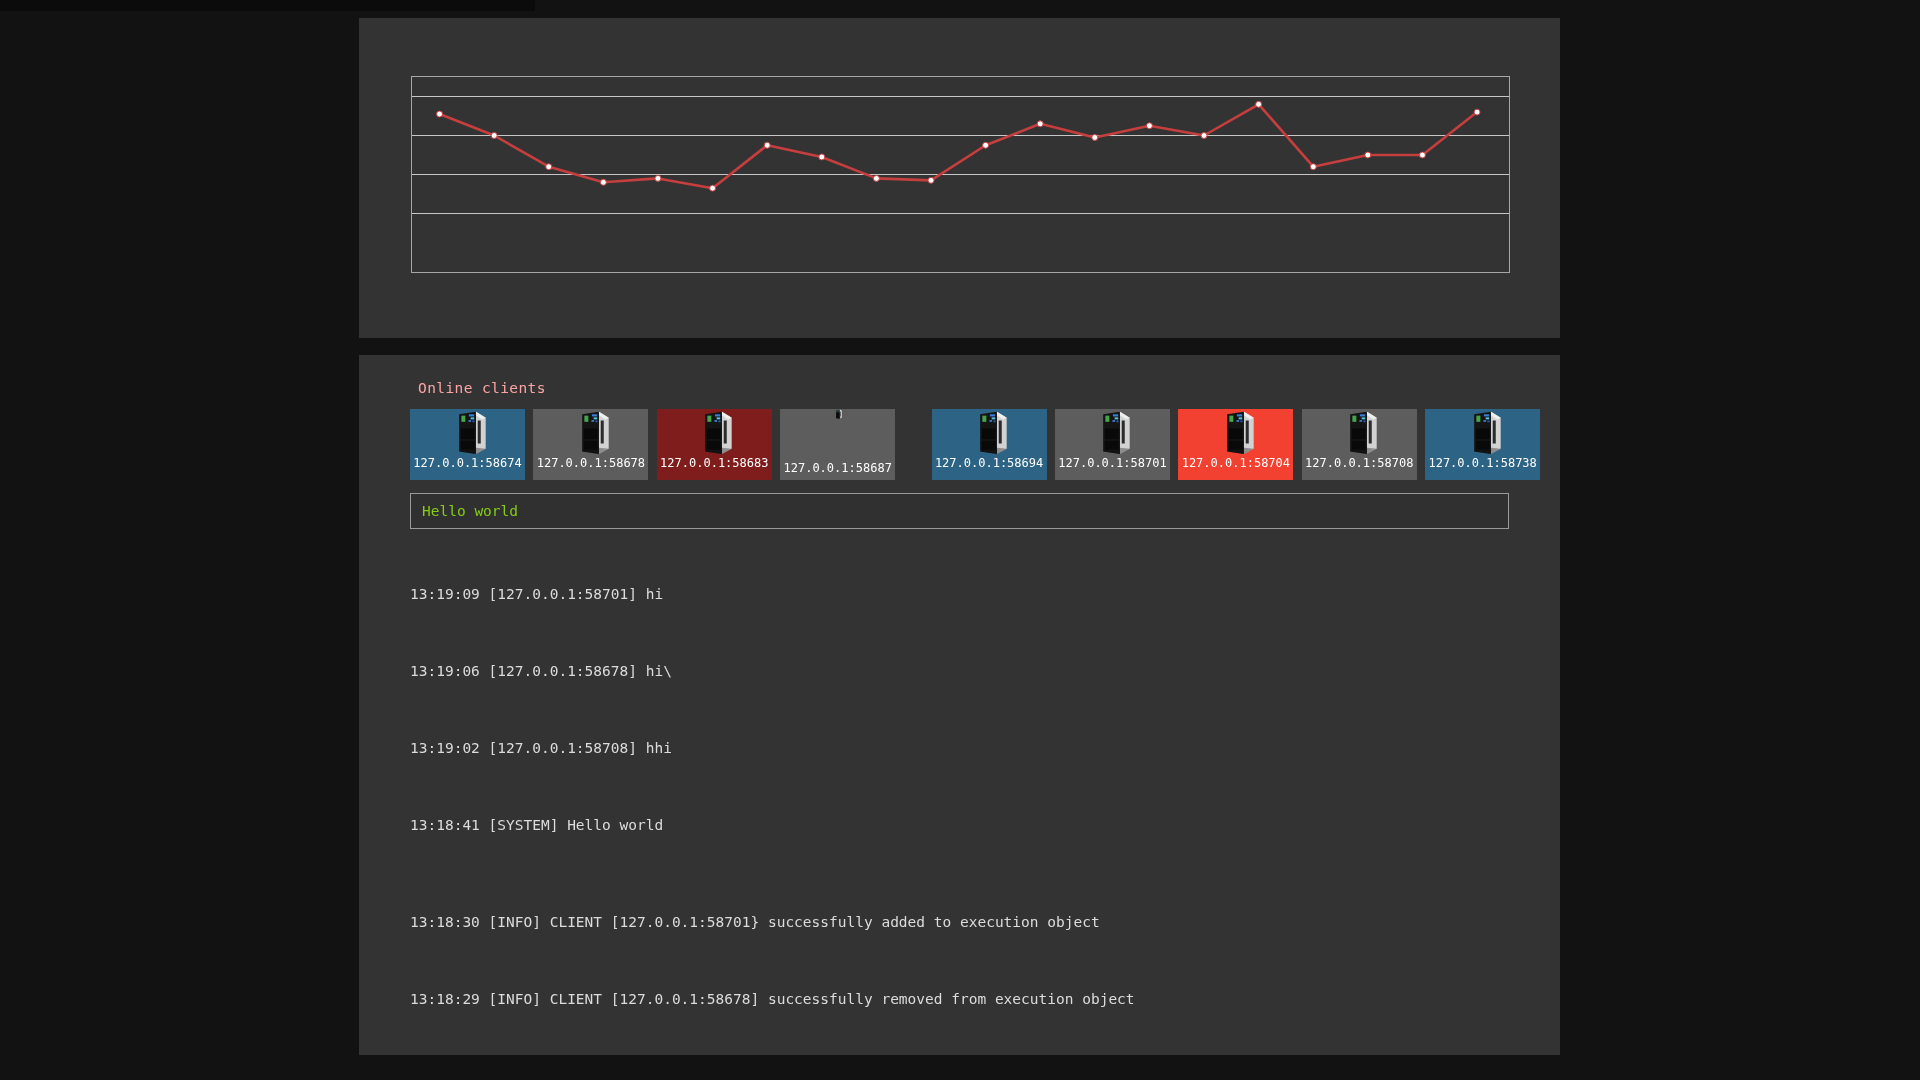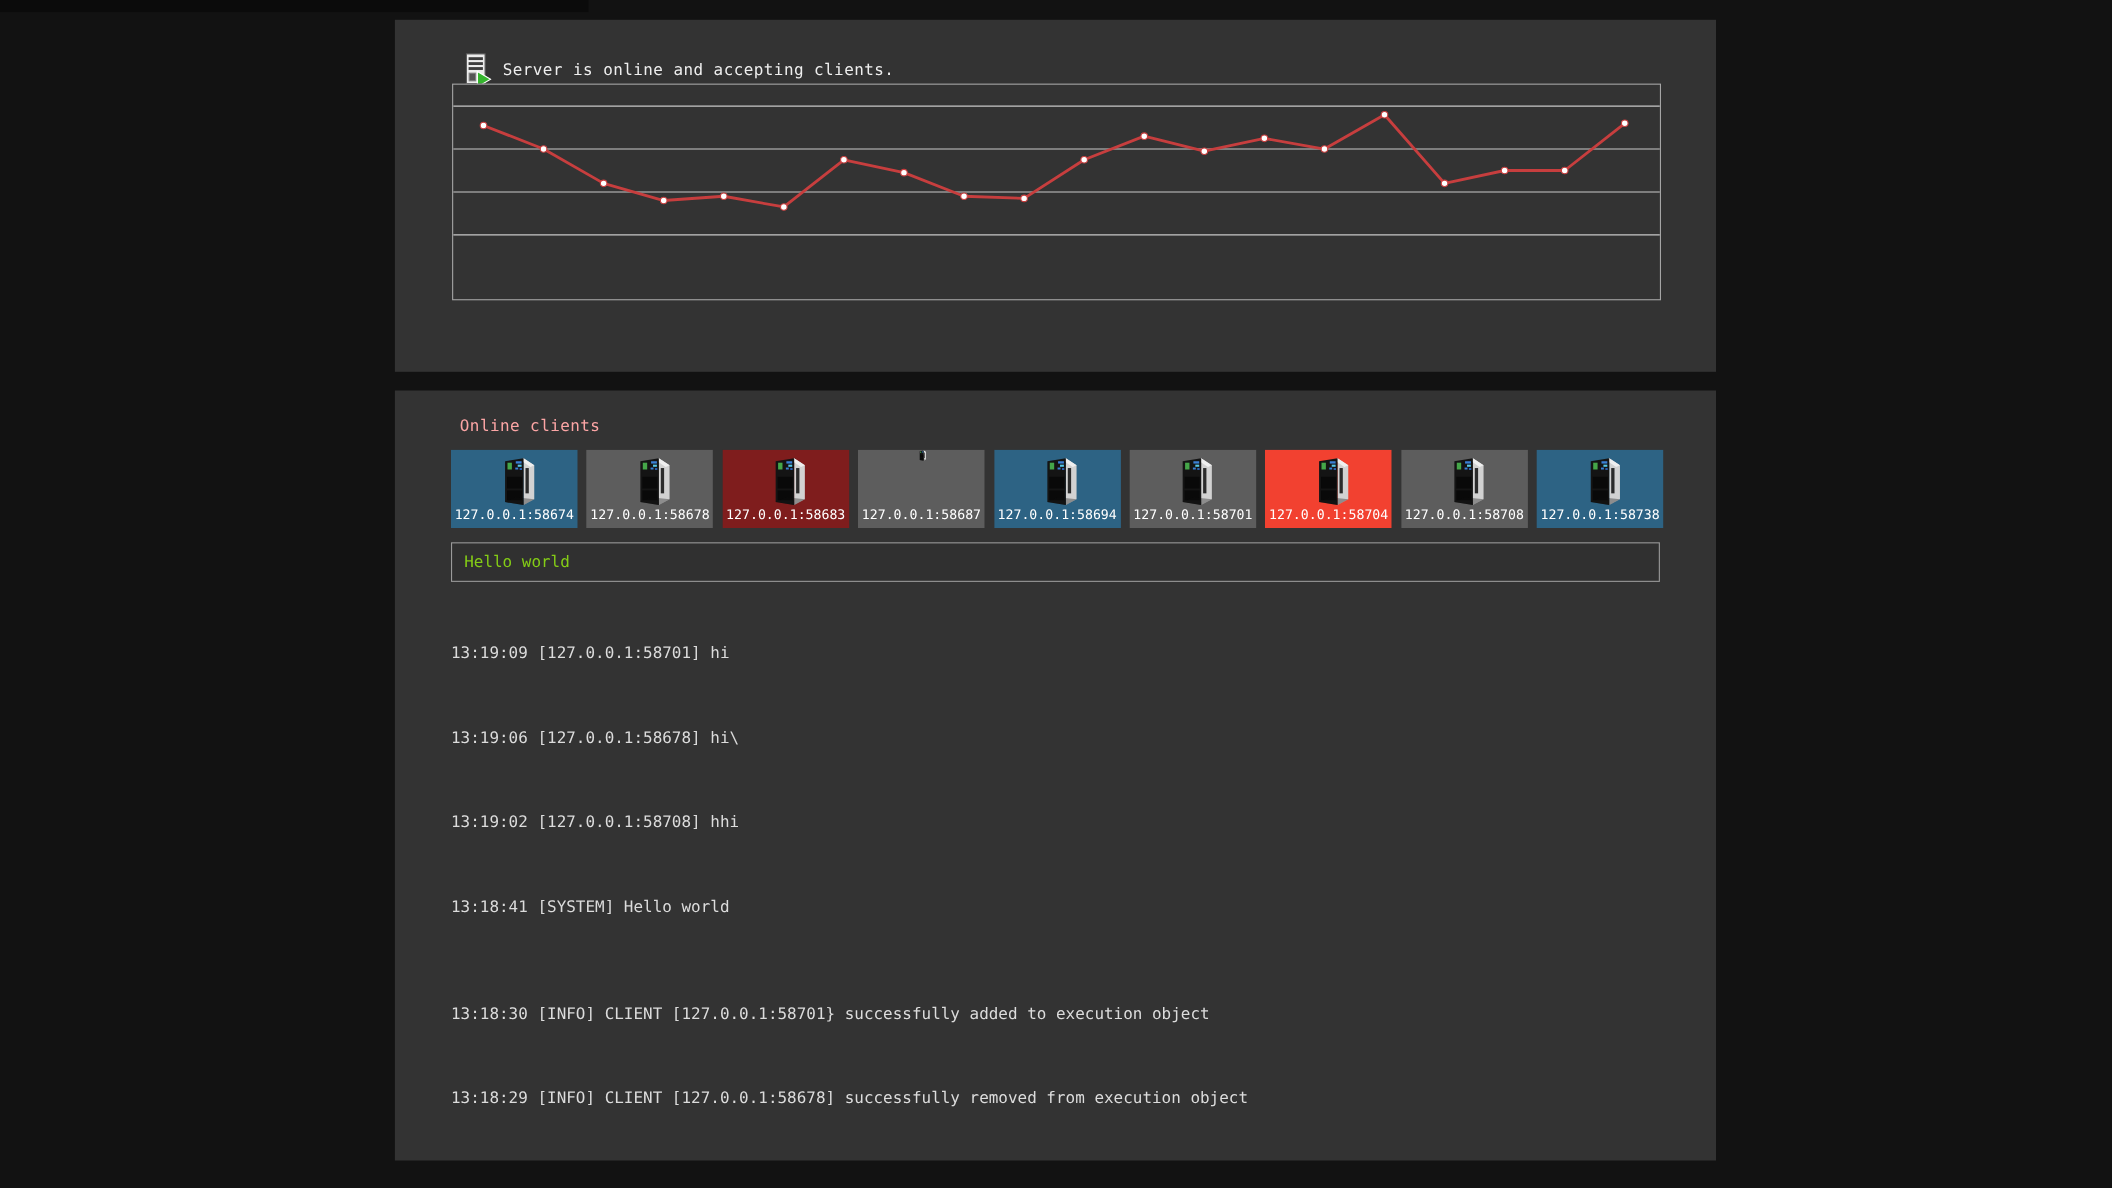--- a/index.html
+++ b/index.html
@@ -26,50 +26,38 @@
   .btn-row { position: absolute; left: 51px; top: 268px; display: flex; gap: 19px; }
   .srv-btn { height: 30px; background: transparent; color: #ffffff; font-family: inherit;
              font-size: 14.5px; letter-spacing: 1px; padding: 0 18px; cursor: pointer; }
   #start-btn { border: 2px solid #94c13d; width: 139px; }
   #stop-btn  { border: 2px solid #e8664d; width: 131px; }
 
   
   .clients-heading { position: absolute; left: 59px; top: 25px; color: #fca5a5; font-size: 14.5px; letter-spacing: 0.4px; }
   .tiles-row { position: absolute; left: 51px; top: 54px; display: flex; gap: 8.4px; }
   .tile { width: 115px; height: 71px; display: flex; flex-direction: column; align-items: center;
-          justify-content: flex-end; padding-bottom: 5px; cursor: pointer; }
+          justify-content: flex-start; padding-bottom: 5px; cursor: pointer; }
   .tile-icon { width: 46px; height: 46px; margin-bottom: 1px; }
   .tile-address { color: #ffffff; font-size: 12px; letter-spacing: 0; white-space: nowrap; }
 
   .msg-input { position: absolute; left: 51px; top: 138px; width: 1099px; height: 36px;
                background: #303030; border: 1px solid #9a9a9a; color: #84cc16;
                font-family: inherit; font-size: 14.5px; padding: 0 11px; outline: none; }
 
   .log { position: absolute; left: 51px; top: 191px; color: #dcdcdc; font-size: 14.5px;
          line-height: 19.3px; white-space: pre; }
 </style>
 </head>
 <body>
 
 <div class="corner-strip"></div>
 
 <div class="panel" id="server-panel">
 
-  <div class="status-row">
-    <svg class="status-icon" viewBox="0 0 24 32">
-      <rect x="1" y="1" width="17" height="27" fill="#ececec" stroke="#5a5a5a" stroke-width="1"></rect>
-      <rect x="3" y="4" width="13" height="2.6" fill="#3c3c3c"></rect>
-      <rect x="3" y="8.5" width="13" height="2.6" fill="#3c3c3c"></rect>
-      <rect x="3" y="13" width="13" height="2.6" fill="#3c3c3c"></rect>
-      <rect x="3" y="18" width="7" height="8" fill="#8a8a8a"></rect>
-      <rect x="4" y="19" width="5" height="6" fill="#555555"></rect>
-      <polygon points="11,17 23,24 11,31" fill="#35b52e" stroke="#ffffff" stroke-width="1"></polygon>
-    </svg>
-    <span class="status-text">Server is online and accepting clients.</span>
-  </div>
 
   <div class="chart-box">
     <svg id="chart-svg" viewBox="0 0 1099 197" preserveAspectRatio="none">
         <line x1="0" x2="1099" y1="137.89999999999998" y2="137.89999999999998" stroke="#c9c9c9" stroke-width="1"></line>
         <line x1="0" x2="1099" y1="98.5" y2="98.5" stroke="#c9c9c9" stroke-width="1"></line>
         <line x1="0" x2="1099" y1="59.10000000000001" y2="59.10000000000001" stroke="#c9c9c9" stroke-width="1"></line>
         <line x1="0" x2="1099" y1="19.699999999999996" y2="19.699999999999996" stroke="#c9c9c9" stroke-width="1"></line>
         <polyline points="27.6,37.42999999999999 82.30526315789474,59.10000000000001 137.0105263157895,90.61999999999999 191.71578947368423,106.38000000000001 246.42105263157896,102.44 301.1263157894737,112.29 355.8315789473685,68.94999999999999 410.5368421052632,80.77000000000001 465.24210526315795,102.44 519.9473684210527,104.41000000000001 574.6526315789474,68.94999999999999 629.3578947368421,47.28 684.063157894737,61.07000000000001 738.7684210526317,49.25 793.4736842105264,59.10000000000001 848.1789473684212,27.580000000000002 902.8842105263159,90.61999999999999 957.5894736842106,78.80000000000001 1012.2947368421054,78.80000000000001 1067,35.46000000000001" fill="none" stroke="#c73e3e" stroke-width="2.6" stroke-linejoin="round"></polyline>
         <circle cx="27.6" cy="37.42999999999999" r="3" fill="#ffffff" stroke="#c73e3e" stroke-width="1"></circle>
         <circle cx="82.30526315789474" cy="59.10000000000001" r="3" fill="#ffffff" stroke="#c73e3e" stroke-width="1"></circle>
@@ -166,21 +154,21 @@
       <rect x="24.5" y="12.5" width="3" height="2" fill="#3a7fd5"></rect>
       <rect x="29" y="13" width="2.4" height="2" fill="#2a5fb0"></rect>
       <rect x="16" y="22" width="15.5" height="12" fill="#090909"></rect>
       <rect x="16" y="36" width="15.5" height="10" fill="#090909"></rect>
       <rect x="35" y="13" width="3.4" height="26" fill="#2b2b2b"></rect>
       <polygon points="14,48 33,51 44,45 25,43" fill="#0e0e0e" opacity="0.35"></polygon>
     </svg>
     <div class="tile-address">127.0.0.1:58687</div>
   </div>
 
-  <div class="tile" style="background: rgb(45, 99, 132);">
+  <div class="tile" style="background: rgb(45, 99, 132); margin-left: 28px;">
     <svg class="tile-icon" viewBox="0 0 48 52">
       <polygon points="33,3 44,10 44,45 33,51" fill="#d2d2d2"></polygon>
       <polygon points="33,3 44,10 40,12 30,5" fill="#efefef"></polygon>
       <polygon points="14,6 33,3 33,51 14,48" fill="#141414"></polygon>
       <rect x="16.5" y="7.5" width="4.5" height="7" fill="#45a649"></rect>
       <rect x="25" y="6" width="6" height="2.4" fill="#3a7fd5"></rect>
       <rect x="27" y="9.5" width="4" height="2.2" fill="#57c8e8"></rect>
       <rect x="24.5" y="12.5" width="3" height="2" fill="#3a7fd5"></rect>
       <rect x="29" y="13" width="2.4" height="2" fill="#2a5fb0"></rect>
       <rect x="16" y="22" width="15.5" height="12" fill="#090909"></rect>

